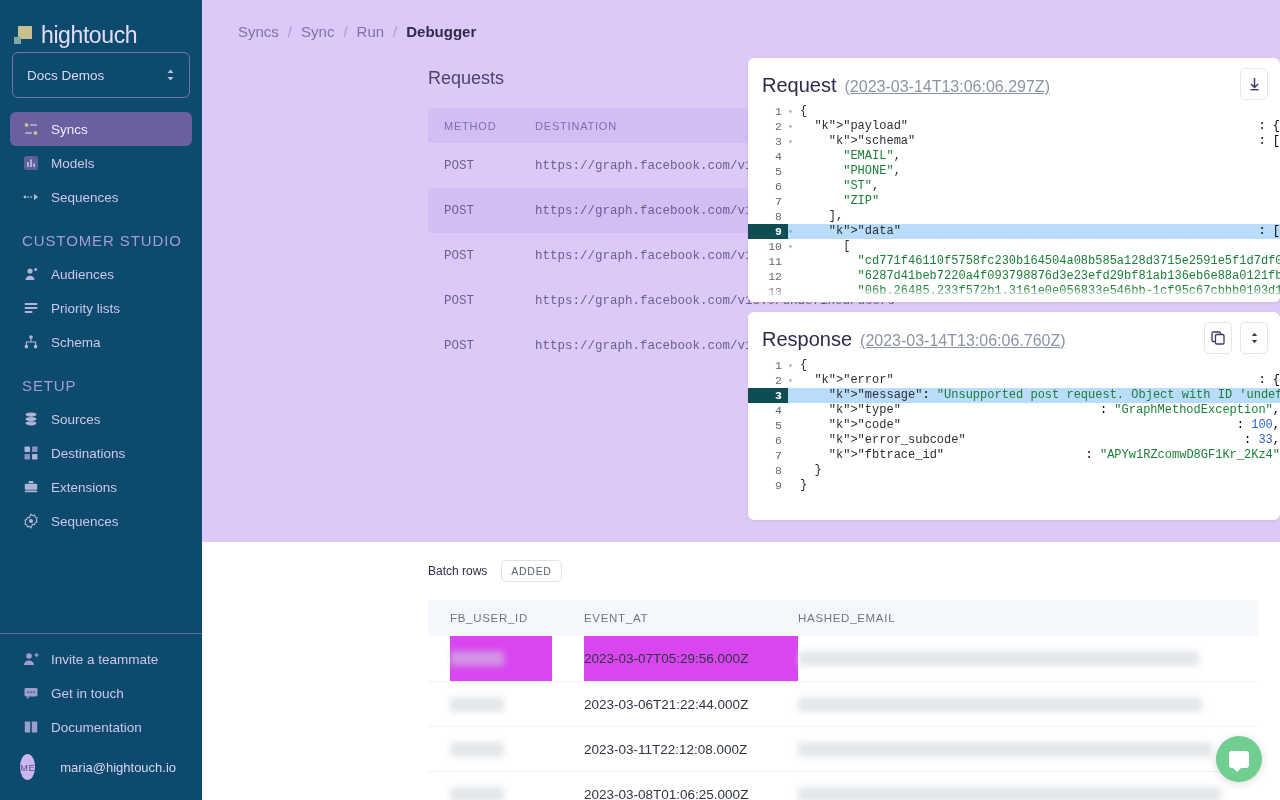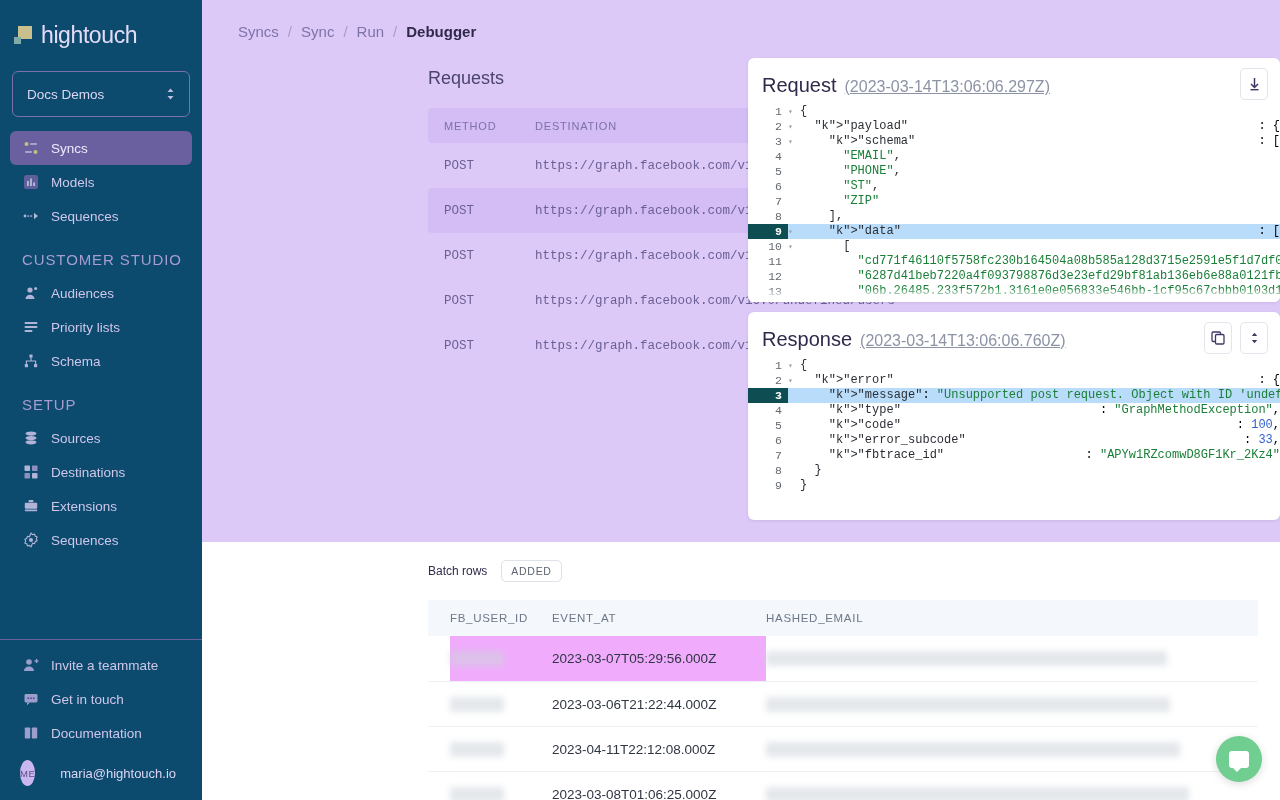--- a/index.html
+++ b/index.html
@@ -32,21 +32,21 @@
   .logo-mark .sq-small {
     position: absolute; left: 0; bottom: 0; width: 7px; height: 7px;
     background: #7fada6;
   }
   .logo-text {
     font-size: 23px; color: #e4dcf7; letter-spacing: -0.4px;
     font-weight: 400;
   }
 
   .workspace-select {
-    margin: 19px 12px 0 12px;
+    margin: 0 12px 0 12px;
     height: 46px;
     border: 1px solid #7a71ab;
     border-radius: 6px;
     display: flex; align-items: center; justify-content: space-between;
     padding: 0 14px;
     font-size: 13.5px; color: #ded7f2;
     cursor: pointer;
   }
   .chev-updown { display: flex; flex-direction: column; line-height: 5px; font-size: 9px; opacity: .85; }
 
@@ -61,21 +61,21 @@
   .nav-item.active { background: #6a609f; color: #efe9ff; }
   .nav-icon { width: 17px; height: 17px; flex: 0 0 17px; opacity: .85;
               display: flex; align-items: center; justify-content: center; }
   .nav-icon svg { display: block; }
   .nav-section {
     font-size: 15px; letter-spacing: .9px; color: #a79dd0;
     padding: 18px 0 8px 22px; text-transform: uppercase;
   }
   .nav-gap { flex: 1 1 auto; }
   .nav-divider { height: 1px; background: #6b62a0; margin: 0 0 8px 0; }
-  .bottom-nav { padding-bottom: 8px; }
+  .bottom-nav { padding-bottom: 14px; }
   .user-row {
     display: flex; align-items: center; gap: 25px;
     margin: 4px 10px 0 10px; padding: 6px 10px; border-radius: 6px;
     cursor: pointer;
   }
   .avatar {
     width: 26px; height: 26px; border-radius: 50%;
     background: #cbb7ef; color: #5b4c8a;
     font-size: 9.5px; display: flex; align-items: center; justify-content: center;
     letter-spacing: .5px;
@@ -175,25 +175,25 @@
   }
   .batch-table {
     position: absolute; left: 226px; top: 600px; right: 22px;
   }
   .bt-head {
     display: flex; align-items: center; height: 36px;
     background: #f4f7fb;
     font-size: 11.5px; letter-spacing: .7px; color: #6c7787;
   }
   .bt-row { display: flex; align-items: center; height: 45px; font-size: 13.5px; color: #2f3542; }
-  .bt-row.sel .c-1, .bt-row.sel .c-2 { background: #f0abfc; }
+  .bt-row.sel .c-1, .bt-row.sel .c-2 { background: #d946ef; }
   .bt-row + .bt-row { border-top: 1px solid #eef1f5; }
   .c-0 { width: 22px; flex: 0 0 22px; }
   .c-1 { width: 102px; flex: 0 0 102px; padding-left: 0; height: 45px; display: flex; align-items: center; }
-  .c-2 { width: 214px; flex: 0 0 214px; height: 45px; display: flex; align-items: center; }
+  .c-2 { width: 214px; flex: 0 0 214px; height: 45px; display: flex; align-items: center; margin-left: 32px; }
   .bt-head .c-1, .bt-head .c-2 { height: 36px; }
   .c-3 { width: 535px; flex: 0 0 535px; }
   .redact {
     color: transparent; background: #cdd3da;
     filter: blur(3.2px); opacity: .55; border-radius: 2px;
     font-size: 13px; letter-spacing: .5px;
   }
 
   
   .chat-btn {
@@ -503,21 +503,21 @@
           </div>
         <div class="c-2">2023-03-06T21:22:44.000Z</div>
         <div class="c-3"><span class="redact">02a74b8be14c83c188889e19f7f68fa0cc2248e8069f3f03ee33239</span></div>
 
       </div>
       <div class="bt-row">
         <div class="c-0"></div>
         <div class="c-1">
             <span class="redact">8885044</span>
           </div>
-        <div class="c-2">2023-04-11T22:12:08.000Z</div>
+        <div class="c-2">2023-03-11T22:12:08.000Z</div>
         <div class="c-3"><span class="redact">0cbad8d39ab6846bcc03d889c28f38a50470d7580f12e74eeca75d8</span></div>
 
       </div>
       <div class="bt-row">
         <div class="c-0"></div>
         <div class="c-1">
             <span class="redact">8860439</span>
           </div>
         <div class="c-2">2023-03-08T01:06:25.000Z</div>
         <div class="c-3"><span class="redact">a3ccba936bc9e66a6ef182e850f9eb4d0cf71f83db12b0a8356de7a38</span></div>

